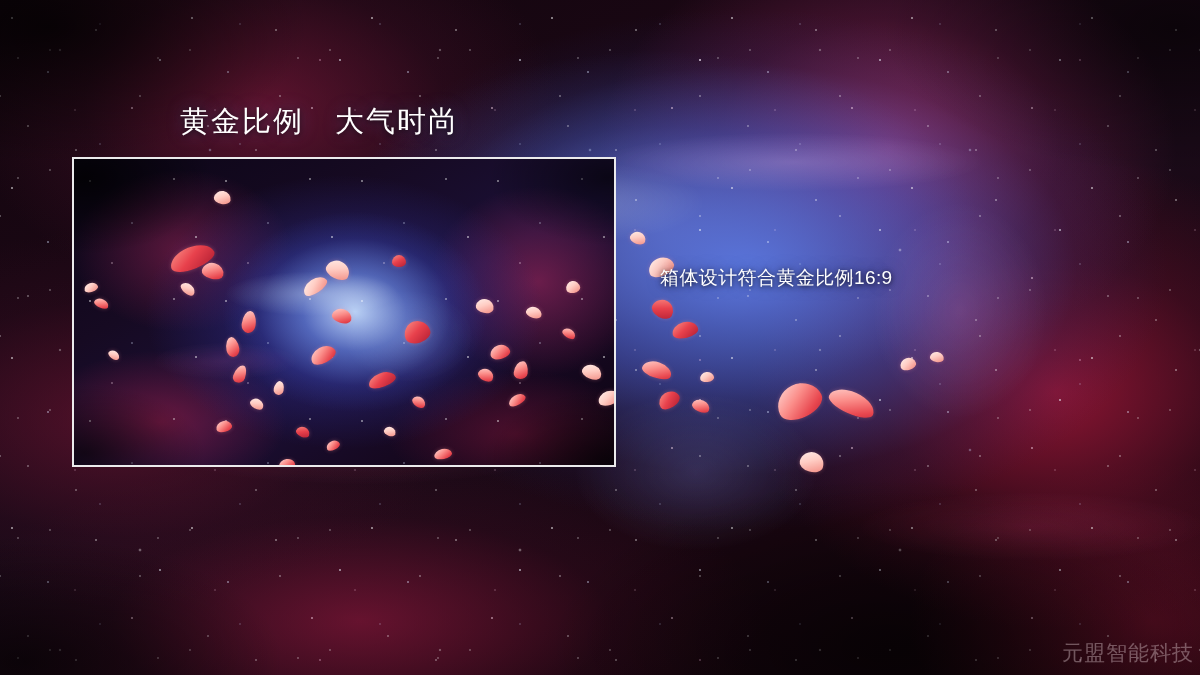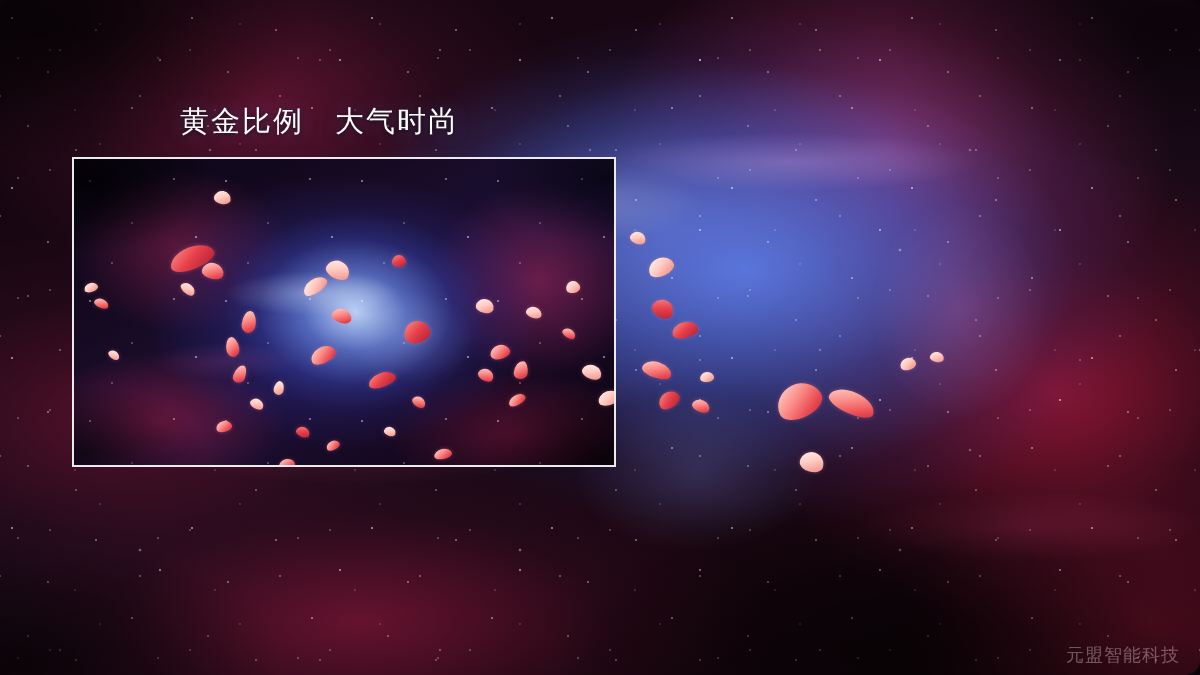--- a/index.html
+++ b/index.html
@@ -8,21 +8,20 @@
     width:1200px; height:675px; overflow:hidden;
     background:#0a0409;
     font-family:"Liberation Sans", "DejaVu Sans", sans-serif;
   }
 
   #slide {
     position:relative;
     width:1200px; height:675px;
     overflow:hidden;
     background:#0a0409;
-    border-radius:15px;
   }
 
   
   .bg-layer { position:absolute; inset:0; }
 
   .bg-base {
     background:
       radial-gradient(ellipse 42% 46% at 62% 40%, rgba(90,120,225,0.95) 0%, rgba(70,90,200,0.55) 38%, rgba(40,40,110,0.20) 66%, rgba(0,0,0,0) 84%),
       radial-gradient(ellipse 34% 34% at 55% 34%, rgba(150,170,255,0.55) 0%, rgba(90,110,220,0.22) 45%, rgba(0,0,0,0) 78%),
       radial-gradient(ellipse 30% 40% at 74% 22%, rgba(186,60,120,0.75) 0%, rgba(130,35,85,0.35) 48%, rgba(0,0,0,0) 80%),
@@ -176,22 +175,22 @@
     font-size:19px;
     line-height:40px;
     color:#ffffff;
     white-space:pre;
     letter-spacing:0.4px;
     text-shadow:0 1px 5px rgba(0,0,0,0.80), 0 0 14px rgba(20,20,60,0.55);
   }
 
   #watermark {
     position:absolute;
-    right:20px; bottom:8px;
-    font-size:18px;
+    right:6px; bottom:8px;
+    font-size:21px;
     letter-spacing:1px;
     color:rgba(225,205,210,0.40);
     white-space:pre;
   }
 </style>
 </head>
 <body>
 
 <div id="slide">
 
@@ -259,17 +258,18 @@
         <div class="petal pale" style="left: 452px; top: 148px; width: 16px; height: 11px; transform: rotate(18deg);"></div>
         <div class="petal pale" style="left: 492px; top: 122px; width: 14px; height: 12px; transform: rotate(-10deg);"></div>
         <div class="petal pale" style="left: 508px; top: 206px; width: 20px; height: 14px; transform: rotate(22deg);"></div>
         <div class="petal pale" style="left: 524px; top: 232px; width: 22px; height: 14px; transform: rotate(-18deg);"></div>
         <div class="petal" style="left: 488px; top: 170px; width: 14px; height: 9px; transform: rotate(32deg);"></div>
         <div class="petal pale" style="left: 200px; top: 222px; width: 10px; height: 14px; transform: rotate(12deg);"></div>
       </div>
   </div>
 
   <div id="body-text">
+      <div class="line">箱体设计符合黄金比例16:9</div>
     </div>
 
   <div id="watermark">元盟智能科技</div>
 
 </div>
 
 </body></html>

